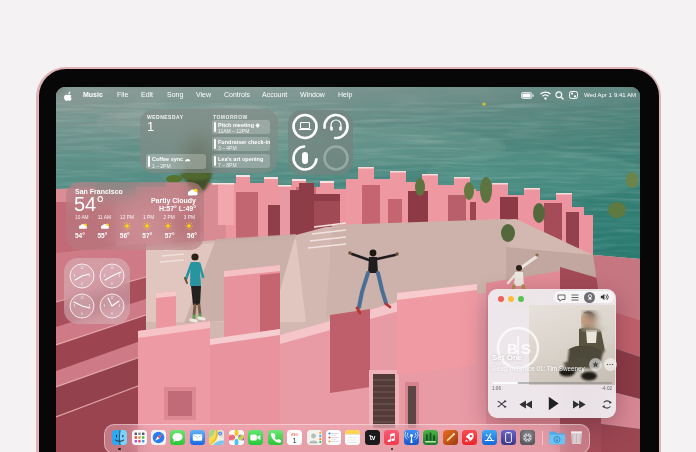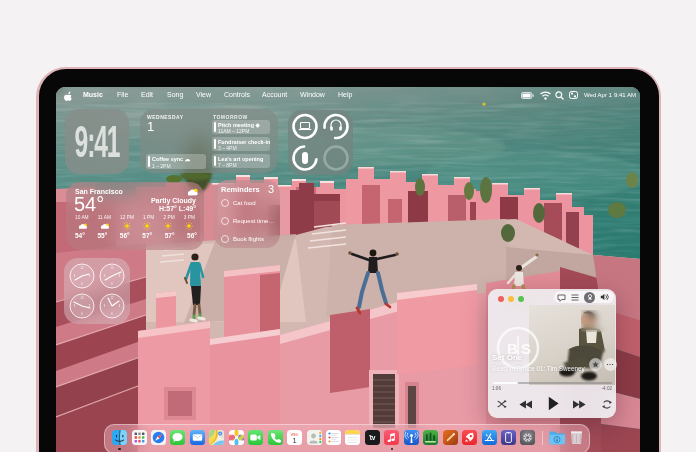--- a/index.html
+++ b/index.html
@@ -263,25 +263,20 @@
     </svg>
     <svg class="abs" style="left:513px;top:4px" width="9" height="8" viewBox="0 0 9 8">
       <rect x="0.5" y="0.5" width="8" height="7" rx="2" fill="none" stroke="#fff" stroke-width="1"></rect>
       <circle cx="3" cy="2.6" r="1.1" fill="#fff"></circle>
       <circle cx="6" cy="5.4" r="1.1" fill="#fff"></circle>
     </svg>
     <span class="abs" style="left:528px;top:4.5px;font-size:6px;">Wed Apr 1</span>
     <span class="abs" style="left:558px;top:4.5px;font-size:6px;">9:41 AM</span>
   </div>
 
-  <div class="abs" style="left:9px;top:22px;width:64px;height:65px;border-radius:14px;
-    background:rgba(136,142,138,0.82); backdrop-filter:blur(9px);
-    display:flex;align-items:center;justify-content:center;">
-    <span style="font-size:44px;font-weight:bold;color:#dde1dd;letter-spacing:-2px;transform:scaleX(0.56);">9:41</span>
-  </div>
 
   <div class="abs" style="left:84px;top:22px;width:138px;height:64px;border-radius:14px;
     background:rgba(128,138,133,0.64); backdrop-filter:blur(9px); color:#fff; overflow:hidden;">
     <span class="abs" style="left:7px;top:5px;font-size:5px;font-weight:bold;letter-spacing:0.5px;color:#f4f6f4;">WEDNESDAY</span>
     <span class="abs" style="left:7px;top:10px;font-size:13px;font-weight:300;">1</span>
     <div class="abs" style="left:6px;top:45px;width:60px;height:15px;border-radius:3px;background:rgba(255,255,255,0.25);">
       <div class="abs" style="left:2px;top:2px;width:1.5px;height:11px;background:#fff;border-radius:1px;"></div>
       <span class="abs" style="left:6px;top:2px;font-size:5.5px;font-weight:bold;">Coffee sync ☁</span>
       <span class="abs" style="left:6px;top:8.5px;font-size:5px;opacity:0.85;">1 – 2PM</span>
     </div>
@@ -376,31 +371,20 @@
     <div class="abs" style="left:9px;top:50px;width:122px;display:flex;justify-content:space-between;font-size:6.5px;font-weight:bold;">
       <span>54°</span>
         <span>55°</span>
         <span>56°</span>
         <span>57°</span>
         <span>57°</span>
         <span>56°</span>
     </div>
   </div>
 
-  <div class="abs" style="left:158px;top:93px;width:66px;height:68px;border-radius:14px;
-    background:rgba(185,135,140,0.50); backdrop-filter:blur(9px); color:#fff;">
-    <span class="abs" style="left:7px;top:5px;font-size:7.5px;font-weight:bold;">Reminders</span>
-    <span class="abs" style="right:6px;top:3px;font-size:11px;font-weight:300;">3</span>
-    <div class="abs" style="left:7px;top:19px;width:8px;height:8px;border-radius:50%;border:1px solid rgba(255,255,255,0.7);"></div>
-    <span class="abs" style="left:19px;top:20px;font-size:6px;">Cat food</span>
-    <div class="abs" style="left:7px;top:37px;width:8px;height:8px;border-radius:50%;border:1px solid rgba(255,255,255,0.7);"></div>
-    <span class="abs" style="left:19px;top:38px;font-size:6px;">Request time…</span>
-    <div class="abs" style="left:7px;top:55px;width:8px;height:8px;border-radius:50%;border:1px solid rgba(255,255,255,0.7);"></div>
-    <span class="abs" style="left:19px;top:56px;font-size:6px;">Book flights</span>
-  </div>
 
   <div class="abs" style="left:8px;top:171px;width:66px;height:66px;border-radius:14px;
     background:rgba(215,190,195,0.50); backdrop-filter:blur(7px);">
     <svg width="66" height="66" viewBox="0 0 66 66">
       <g stroke="#fff" fill="rgba(255,255,255,0.14)">
         <circle cx="18" cy="18" r="12" stroke-width="0.8"></circle>
         <circle cx="48" cy="18" r="12" stroke-width="0.8"></circle>
         <circle cx="18" cy="48" r="12" stroke-width="0.8"></circle>
         <circle cx="48" cy="48" r="12" stroke-width="0.8"></circle>
       </g>

